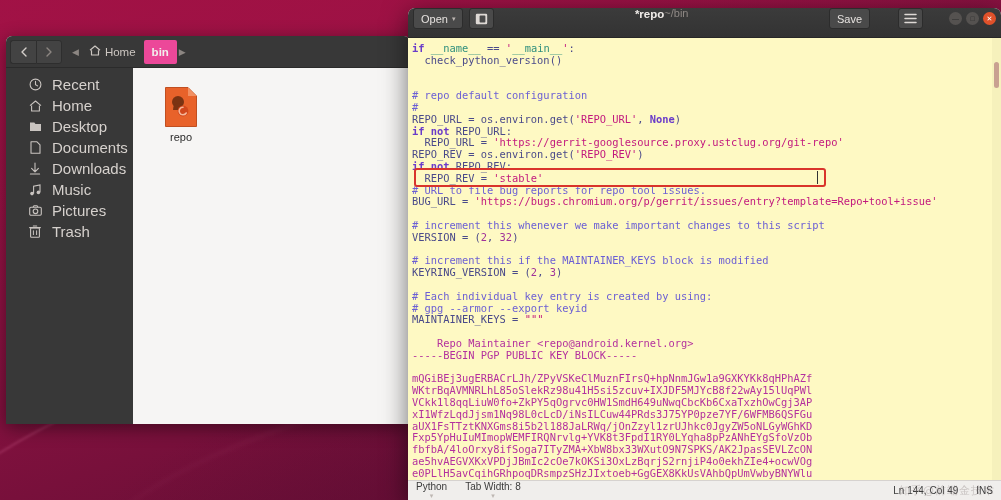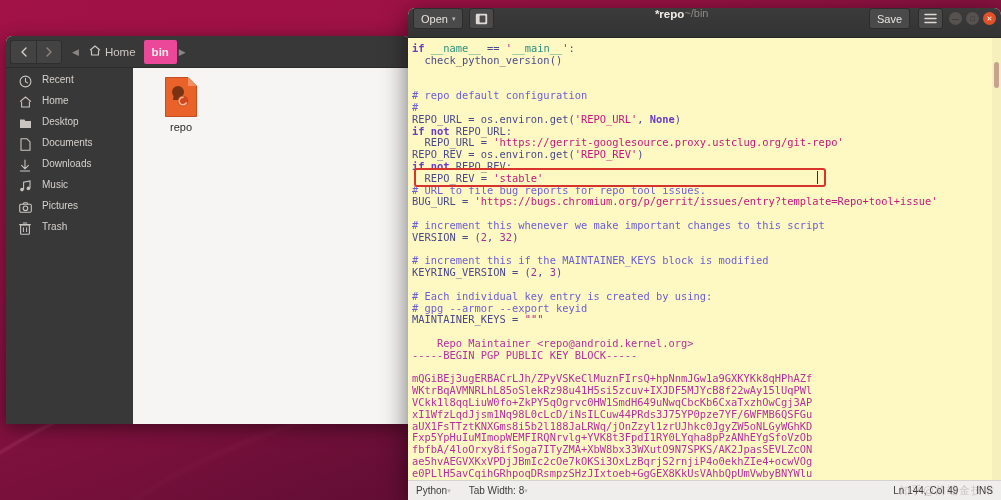--- a/index.html
+++ b/index.html
@@ -68,35 +68,35 @@
   .crumb.active { background: #ec4899; color: #f2efed; border-radius: 2px; font-weight: bold; }
   .crumb-arrow { color: #8c8682; font-size: 9px; padding: 0 2px; }
   .home-ico { font-size: 12px; color: #cdc7c2; }
 
   #fm-body { flex: 1; display: flex; min-height: 0; }
   #fm-sidebar {
     width: 127px; background: #383838; flex: none;
     padding-top: 6px;
   }
   .side-item {
-    height: 21px; display: flex; align-items: flex-start;
+    height: 21px; display: flex; align-items: center;
     padding-left: 12px; gap: 10px;
-    color: #d6d1cd; font-size: 10px; cursor: default;
+    color: #d6d1cd; font-size: 15px; cursor: default; margin-left: 10px;
   }
   .side-ico {
     width: 14px; height: 14px; flex: none;
     display: flex; align-items: center; justify-content: center;
     color: #c9c4c0;
   }
   .side-ico svg { display:block; }
   .side-sep { height: 9px; }
 
   #fm-content {
     flex: 1; background: #f6f5f4;
-    padding: 8px 0 0 14px;
+    padding: 18px 0 0 14px;
   }
   .file-item {
     width: 68px;
     display: flex; flex-direction: column; align-items: center;
     gap: 3px; cursor: default;
   }
   .file-icon { width: 34px; height: 42px; position: relative; }
   .file-label { font-size: 11px; color: #2b2b2b; }
 
   
@@ -129,21 +129,21 @@
     display: flex; align-items: center; justify-content: center;
     color: #ded9d5; margin-left: 6px; cursor: default;
   }
   .caret { font-size: 7px; color: #bdb7b2; }
   #gedit-title-wrap {
     flex: 1; display: flex; 
     align-items: center; justify-content: center; line-height: 1.08;
   }
   #gedit-title { font-size: 11.5px; font-weight: bold; color: #f0ece9; }
   #gedit-subtitle { font-size: 11px; color: #8e8884; }
-  .hdr-right { display: flex; align-items: center; gap: 2px; }
+  .hdr-right { display: flex; align-items: center; gap: 22px; }
   .win-ctl-group { display: flex; align-items: center; gap: 4px; margin-left: 4px; }
   .win-ctl {
     width: 13px; height: 13px; border-radius: 50%;
     display: flex; align-items: center; justify-content: center;
     font-size: 7px; color: #3a3a3a; cursor: default;
   }
   .win-min, .win-max { background: #555250; color: #2a2a2a; }
   .win-close { background: #e0512a; color: #ffffff; }
 
   #gedit-body {
@@ -191,21 +191,21 @@
     background: #c9a191; border-radius: 3px;
   }
 
   #gedit-statusbar {
     height: 20px; flex: none;
     background: #f0eeec; border-top: 1px solid #d6d2cf;
     display: flex; align-items: center;
     padding: 0 8px; gap: 18px;
     font-size: 10px; color: #3c3c3c;
   }
-  .sb-item { display: flex; align-items: center; gap: 0; cursor: default; }
+  .sb-item { display: flex; align-items: center; gap: 0; cursor: default; flex-direction: column; }
   .sb-spacer { flex: 1; }
   #watermark {
     position: absolute; right: 6px; bottom: 2px;
     font-size: 11px; color: rgba(120,110,110,0.33);
     letter-spacing: 1px; pointer-events: none;
     font-family: "DejaVu Sans", sans-serif;
   }
 </style>
 </head>
 <body>

